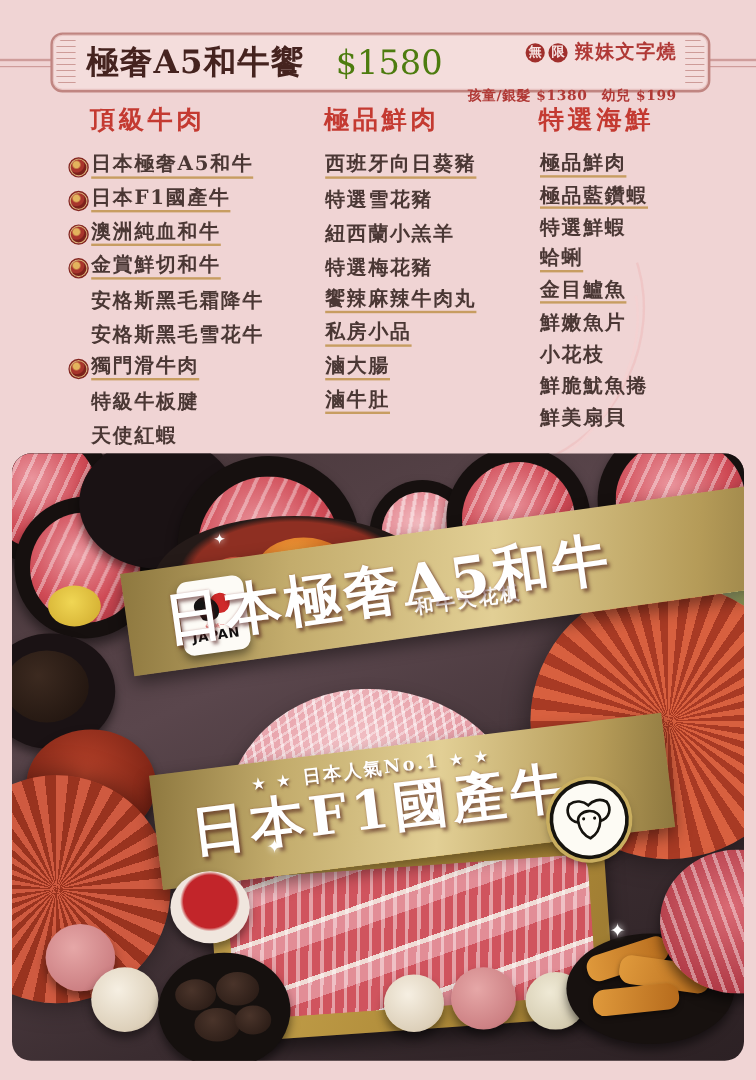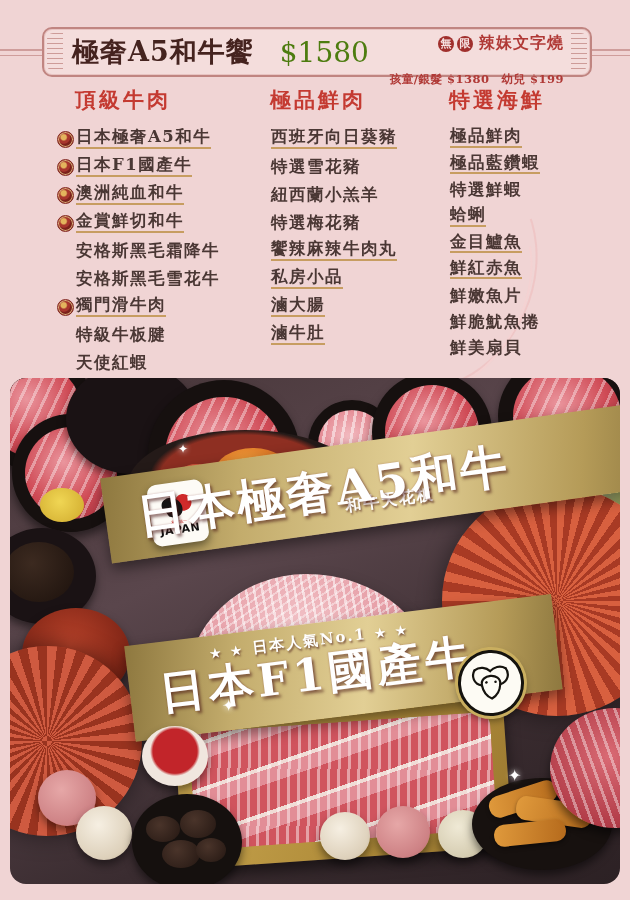--- a/index.html
+++ b/index.html
@@ -237,24 +237,24 @@
     <div class="mi">
       <span class="mi-t">特選鮮蝦</span>
     </div>
     <div class="mi">
       <span class="mi-t ul">蛤蜊</span>
     </div>
     <div class="mi">
       <span class="mi-t ul">金目鱸魚</span>
     </div>
     <div class="mi">
-      <span class="mi-t ul">鮮紅赤魚</span>
-    </div>
-    <div class="mi">
       <span class="mi-t">鮮嫩魚片</span>
+    </div>
+    <div class="mi">
+      <span class="mi-t">小花枝</span>
     </div>
     <div class="mi">
       <span class="mi-t">鮮脆魷魚捲</span>
     </div>
     <div class="mi">
       <span class="mi-t">鮮美扇貝</span>
     </div>
   </div>
 
 <div class="photo">

